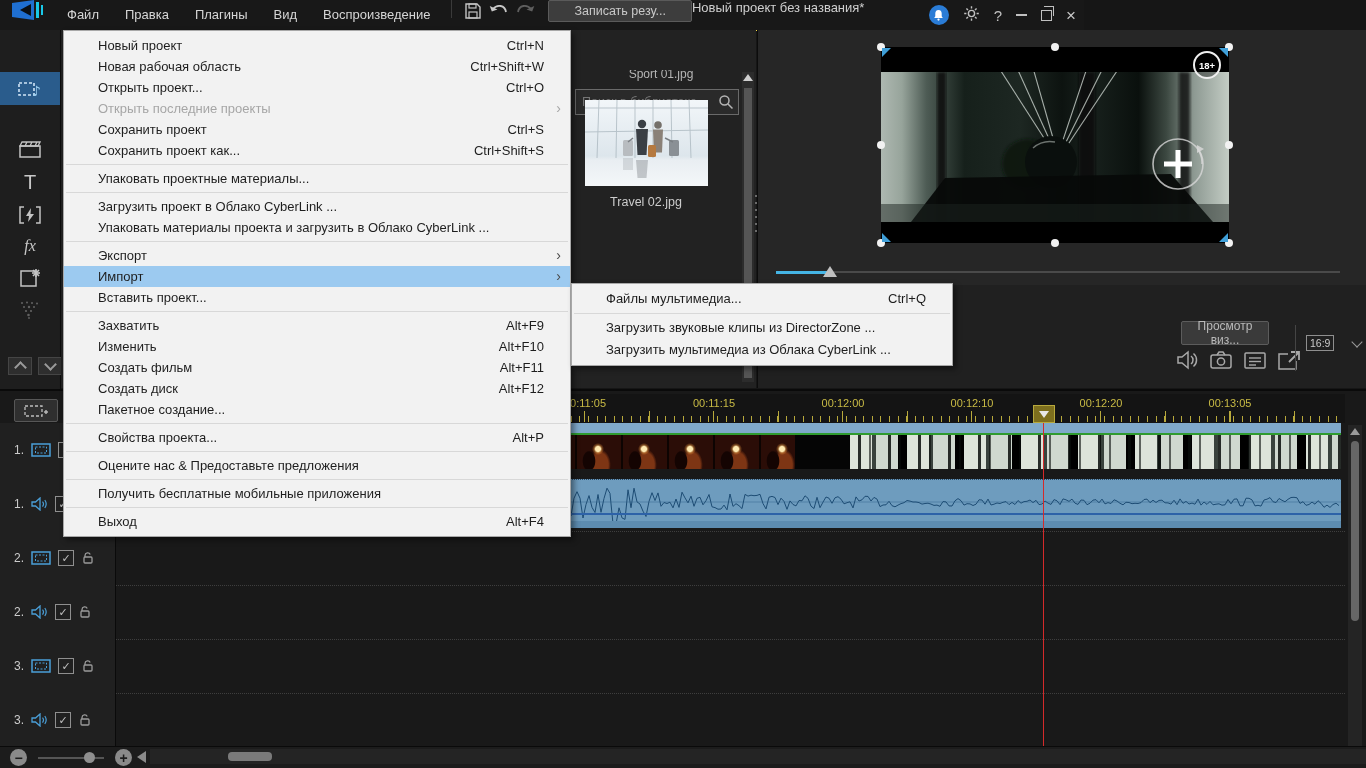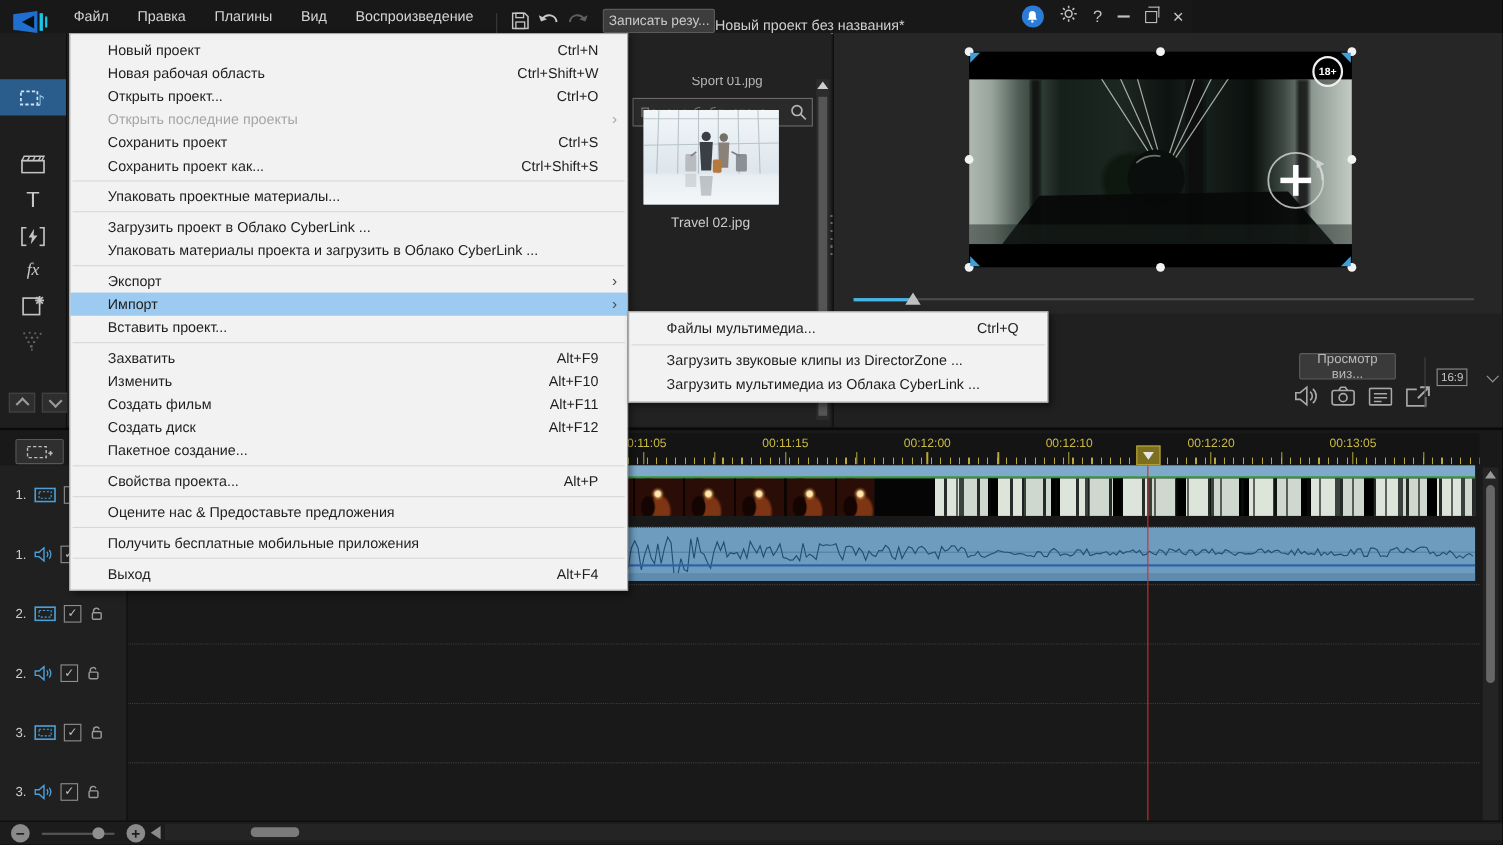--- a/index.html
+++ b/index.html
@@ -1,25 +1,25 @@
 <!DOCTYPE html>
 <html><head>
 <meta charset="utf-8">
 <style>
   html,body{margin:0;padding:0;background:#000;}
   .stage{position:relative;width:1366px;height:768px;overflow:hidden;background:#161616;
          font-family:"Liberation Sans",sans-serif;-webkit-font-smoothing:antialiased;}
   .abs{position:absolute;}
   
-  .topbar{left:0;top:0;width:1084px;height:30px;background:#181818;border-bottom:1px solid #fde047;display:flex;align-items:flex-end;}
+  .topbar{left:0;top:0;width:1084px;height:30px;background:#181818;border-bottom:1px solid #fde047;display:flex;align-items:flex-start;}
   .menulabel{color:#d6d6d6;font-size:13px;line-height:30px;padding:0 13px;cursor:default;}
   .tb-sep{width:1px;height:18px;background:#3a3a3a;margin:0 8px;}
   .tb-icon{width:26px;height:22px;display:flex;align-items:center;justify-content:center;}
   .produce-btn{margin-left:10px;background:#3d3d3d;border:1px solid #5a5a5a;border-radius:2px;color:#c9c9c9;
-               font-size:12.5px;padding:3px 4px;}
+               font-size:12.5px;padding:3px 25px;}
   .win-title{color:#cfcfcf;font-size:13px;}
   .tr-icons{position:absolute;right:8px;top:0;height:30px;display:flex;align-items:center;gap:14px;}
   .bell-circle{width:20px;height:20px;border-radius:50%;background:#2a7cd6;display:flex;align-items:center;justify-content:center;}
   .q-help{color:#c0c0c0;font-size:15px;}
   .min-glyph{width:11px;height:2px;background:#c0c0c0;}
   .restore-glyph{width:9px;height:9px;border:1.5px solid #c0c0c0;position:relative;}
   .restore-glyph:before{content:"";position:absolute;left:2px;top:-5px;width:9px;height:9px;border:1.5px solid #c0c0c0;border-bottom:none;border-left:none;}
   .close-glyph{color:#c8c8c8;font-size:17px;line-height:17px;}
   
   .sidebar{left:0;top:30px;width:60px;height:360px;background:#1e1e1e;border-right:1px solid #0c0c0c;}

